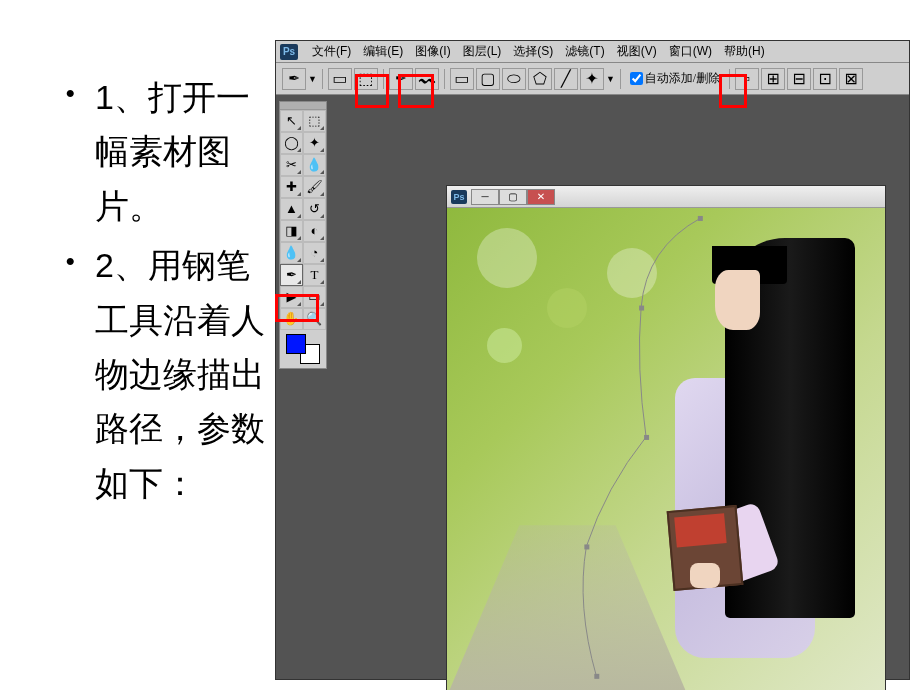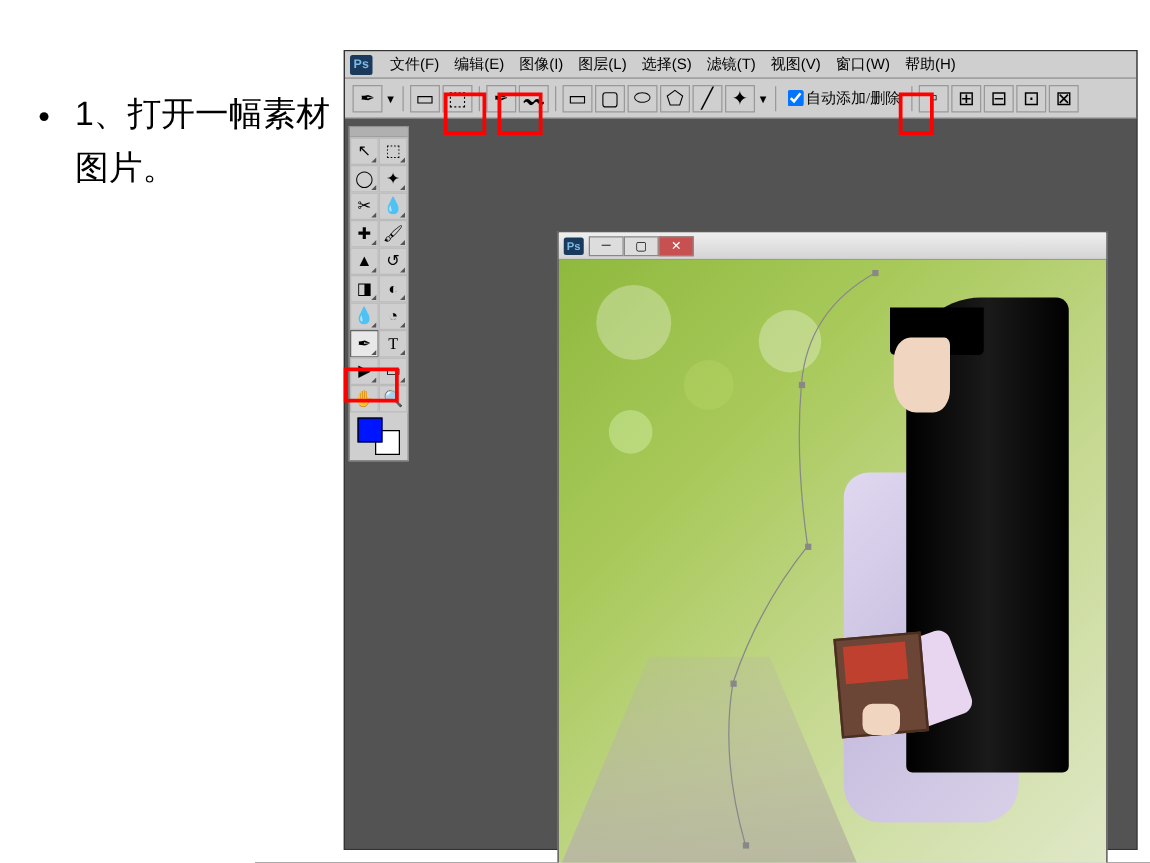--- a/index.html
+++ b/index.html
@@ -1,20 +1,20 @@
 <!DOCTYPE html>
 <html><head>
   <meta charset="utf-8">
   <style>
     * { margin: 0; padding: 0; box-sizing: border-box; }
     body { width: 920px; height: 690px; font-family: "SimSun", serif; background: #fff; position: relative; overflow: hidden; }
     
     .slide-left { position: absolute; left: 20px; top: 70px; width: 250px; }
     .slide-left ul { list-style: none; padding-left: 40px; }
-    .slide-left li { font-size: 27px; line-height: 1.6; position: relative; margin-bottom: 4px; }
+    .slide-left li { font-size: 34px; line-height: 1.6; position: relative; margin-bottom: 4px; margin-left: 35px; }
     .slide-left li::before { content: "•"; position: absolute; left: -30px; font-size: 30px; }
     .slide-left .num { font-family: Arial; }
     
     .ps-app { position: absolute; left: 275px; top: 40px; width: 635px; height: 640px; background: #535353; border: 1px solid #333; }
     .ps-menubar { background: #cfcfcf; height: 22px; display: flex; align-items: center; padding: 0 4px; border-bottom: 1px solid #888; }
     .ps-logo { width: 18px; height: 16px; background: #1a3a5c; color: #7db9e8; font: bold 10px Arial; display: flex; align-items: center; justify-content: center; border-radius: 2px; margin-right: 8px; }
     .menu-item { font: 12px "SimSun"; padding: 0 6px; cursor: default; }
     .menu-item span.k { font-family: Arial; }
     
     .ps-options { background: #cfcfcf; height: 32px; display: flex; align-items: center; padding: 0 6px; border-bottom: 1px solid #888; gap: 2px; }
@@ -70,20 +70,21 @@
     .rb2 { left: 398px; top: 74px; width: 36px; height: 34px; }
     .rb3 { left: 719px; top: 74px; width: 28px; height: 34px; }
     .rb4 { left: 275px; top: 294px; width: 44px; height: 28px; }
   </style>
 </head>
 <body>
 
 <div class="slide-left">
   <ul>
     <li><span class="num">1</span><span>、打开一幅素材图片。</span></li>
+    <li><span class="num">2</span><span>、用钢笔工具沿着人物边缘描出路径，参数如下：</span></li>
   </ul>
 </div>
 
 <div class="ps-app">
   <div class="ps-menubar">
     <div class="ps-logo">Ps</div>
     <div class="menu-item"><span>文件</span><span class="k">(F)</span></div>
     <div class="menu-item"><span>编辑</span><span class="k">(E)</span></div>
     <div class="menu-item"><span>图像</span><span class="k">(I)</span></div>
     <div class="menu-item"><span>图层</span><span class="k">(L)</span></div>

